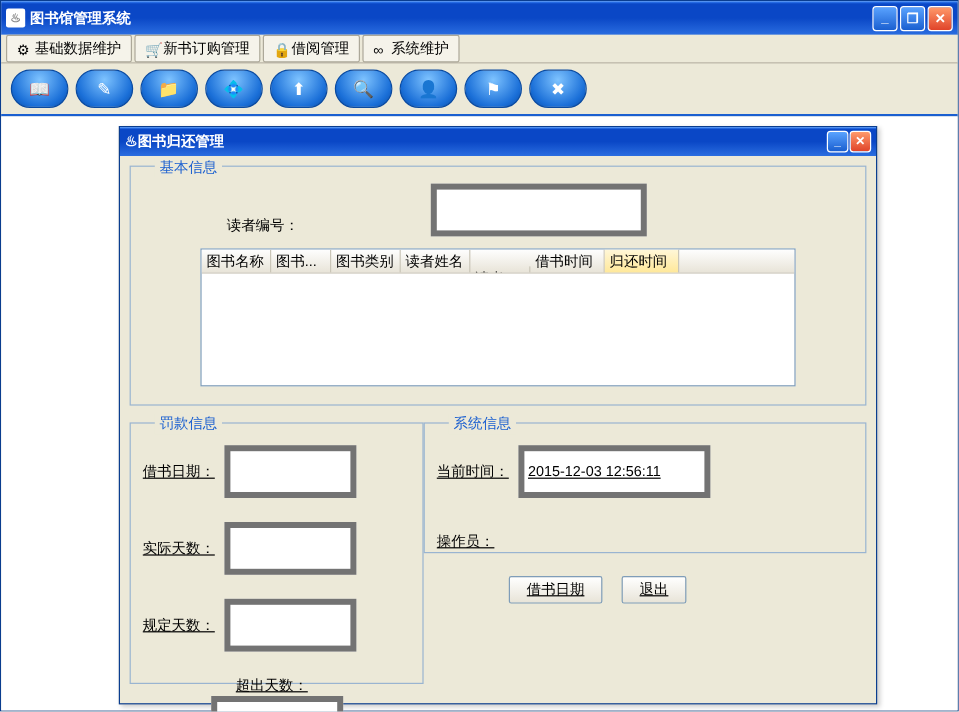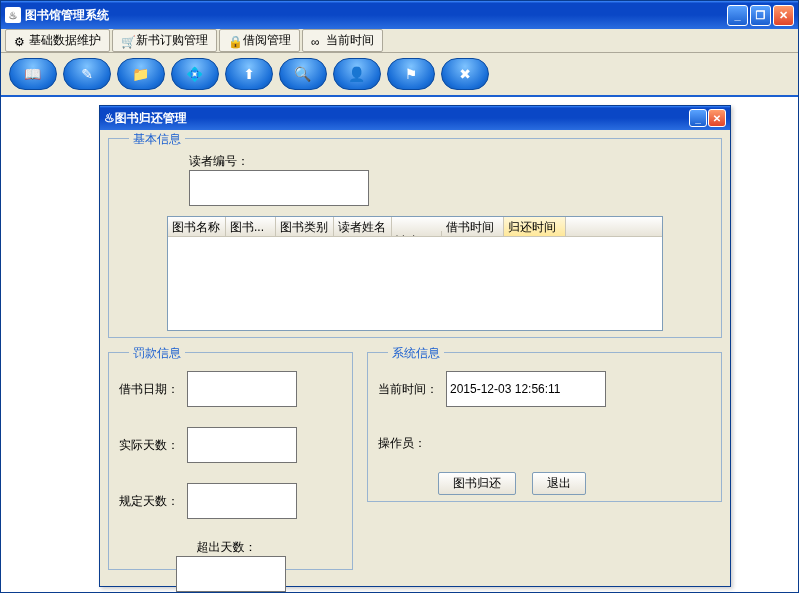--- a/index.html
+++ b/index.html
@@ -34,32 +34,32 @@
 .inner-titlebar .win-btn { width:18px; height:18px; font-size:10px;}
 
 .inner-body { padding: 4px 8px; }
 
 
 .group { border: 1px solid #99b4d1; margin-top: 4px; padding: 8px 10px 10px 10px; position: relative; }
 .group-title { position: absolute; top: -8px; left: 20px; background: #ece9d8; padding: 0 4px; color: #1a5fd0; font-size:12px;}
 
 .row { display: flex; align-items: center; margin: 20px 0; }
 .lbl { width: 80px; text-align: left; }
-.reader-row { margin: 6px 0 10px 70px; display:flex; align-items:flex-start;flex-direction:column;}
+.reader-row { margin: 6px 0 10px 70px; display:flex; align-items:flex-end;}
 .reader-row .lbl { width:auto; margin-right: 110px;}
-.txt { height: 20px; border: 1px solid #737373; background: #fff; padding: 17px 3px; }
+.txt { height: 20px; border: 5px solid #737373; background: #fff; padding: 17px 3px; }
 .txt.ro { background: #fff; }
 
 
 .table-wrap { border: 1px solid #7f9db9; background: #fff; height: 115px; overflow:hidden; }
 .thead { display: flex; background: linear-gradient(to bottom,#fefefe,#e8e4d8); border-bottom: 1px solid #cac6b8; height: 20px; }
 .th { border-right: 1px solid #cac6b8; padding: 2px 4px; font-size: 12px; white-space:nowrap; overflow:hidden; }
 .th.sorted { background: linear-gradient(to bottom,#fff7d8,#ffe89a); }
 
-.bottom-row { display: flex; gap: 14px; margin-top: 10px; }
+.bottom-row { display: flex; gap: 0; margin-top: 10px; text-decoration: underline; }
 .penalty-group { width: 245px; }
 .sys-group { flex: 1; }
 .penalty-group .row .lbl { width: 68px; }
 .penalty-group .txt { width: 110px; }
 .sys-group .row .lbl { width: 68px; }
 .sys-group .txt { width: 160px; }
 
 .btn-row { display: flex; gap: 16px; margin-top: 16px; margin-left: 60px;}
 .btn { padding: 2px 14px; border: 1px solid #7f9db9; background: linear-gradient(to bottom,#fff,#e8e4d8); cursor: pointer; border-radius:2px;}
 </style>
@@ -85,21 +85,21 @@
       <div class="menu-item">
         <span class="menu-icon">🛒</span>
         <span>新书订购管理</span>
       </div>
       <div class="menu-item">
         <span class="menu-icon">🔒</span>
         <span>借阅管理</span>
       </div>
       <div class="menu-item">
         <span class="menu-icon">∞</span>
-        <span>当前时间</span>
+        <span>系统维护</span>
       </div>
     </div>
 
   <div class="toolbar" id="toolbar">
       <div class="tool-btn">📖</div>
       <div class="tool-btn">✎</div>
       <div class="tool-btn">📁</div>
       <div class="tool-btn">💠</div>
       <div class="tool-btn">⬆</div>
       <div class="tool-btn">🔍</div>
@@ -154,31 +154,31 @@
                   <span class="lbl">规定天数：</span>
                   <input class="txt" style="">
                 </div>
                 <div class="row" style="margin-top: 20px; flex-direction: column;">
                   <span class="lbl">超出天数：</span>
                   <input class="txt" style="">
                 </div>
               </div>
           </div>
 
-          <div class="group sys-group" style="height:150px;">
+          <div class="group sys-group" style="height:109px;">
             <span class="group-title">系统信息</span>
             <div class="row" style="margin-top:10px;">
               <span class="lbl">当前时间：</span>
               <input class="txt ro" readonly="" value="2015-12-03 12:56:11" style="">
             </div>
             <div class="row" style="margin-top:28px;">
               <span class="lbl">操作员：</span>
             </div>
             <div class="btn-row">
-              <button class="btn">图书归还</button>
+              <button class="btn">借书日期</button>
               <button class="btn">退出</button>
             </div>
           </div>
         </div>
       </div>
     </div>
   </div>
 </div>
 
 </body></html>

